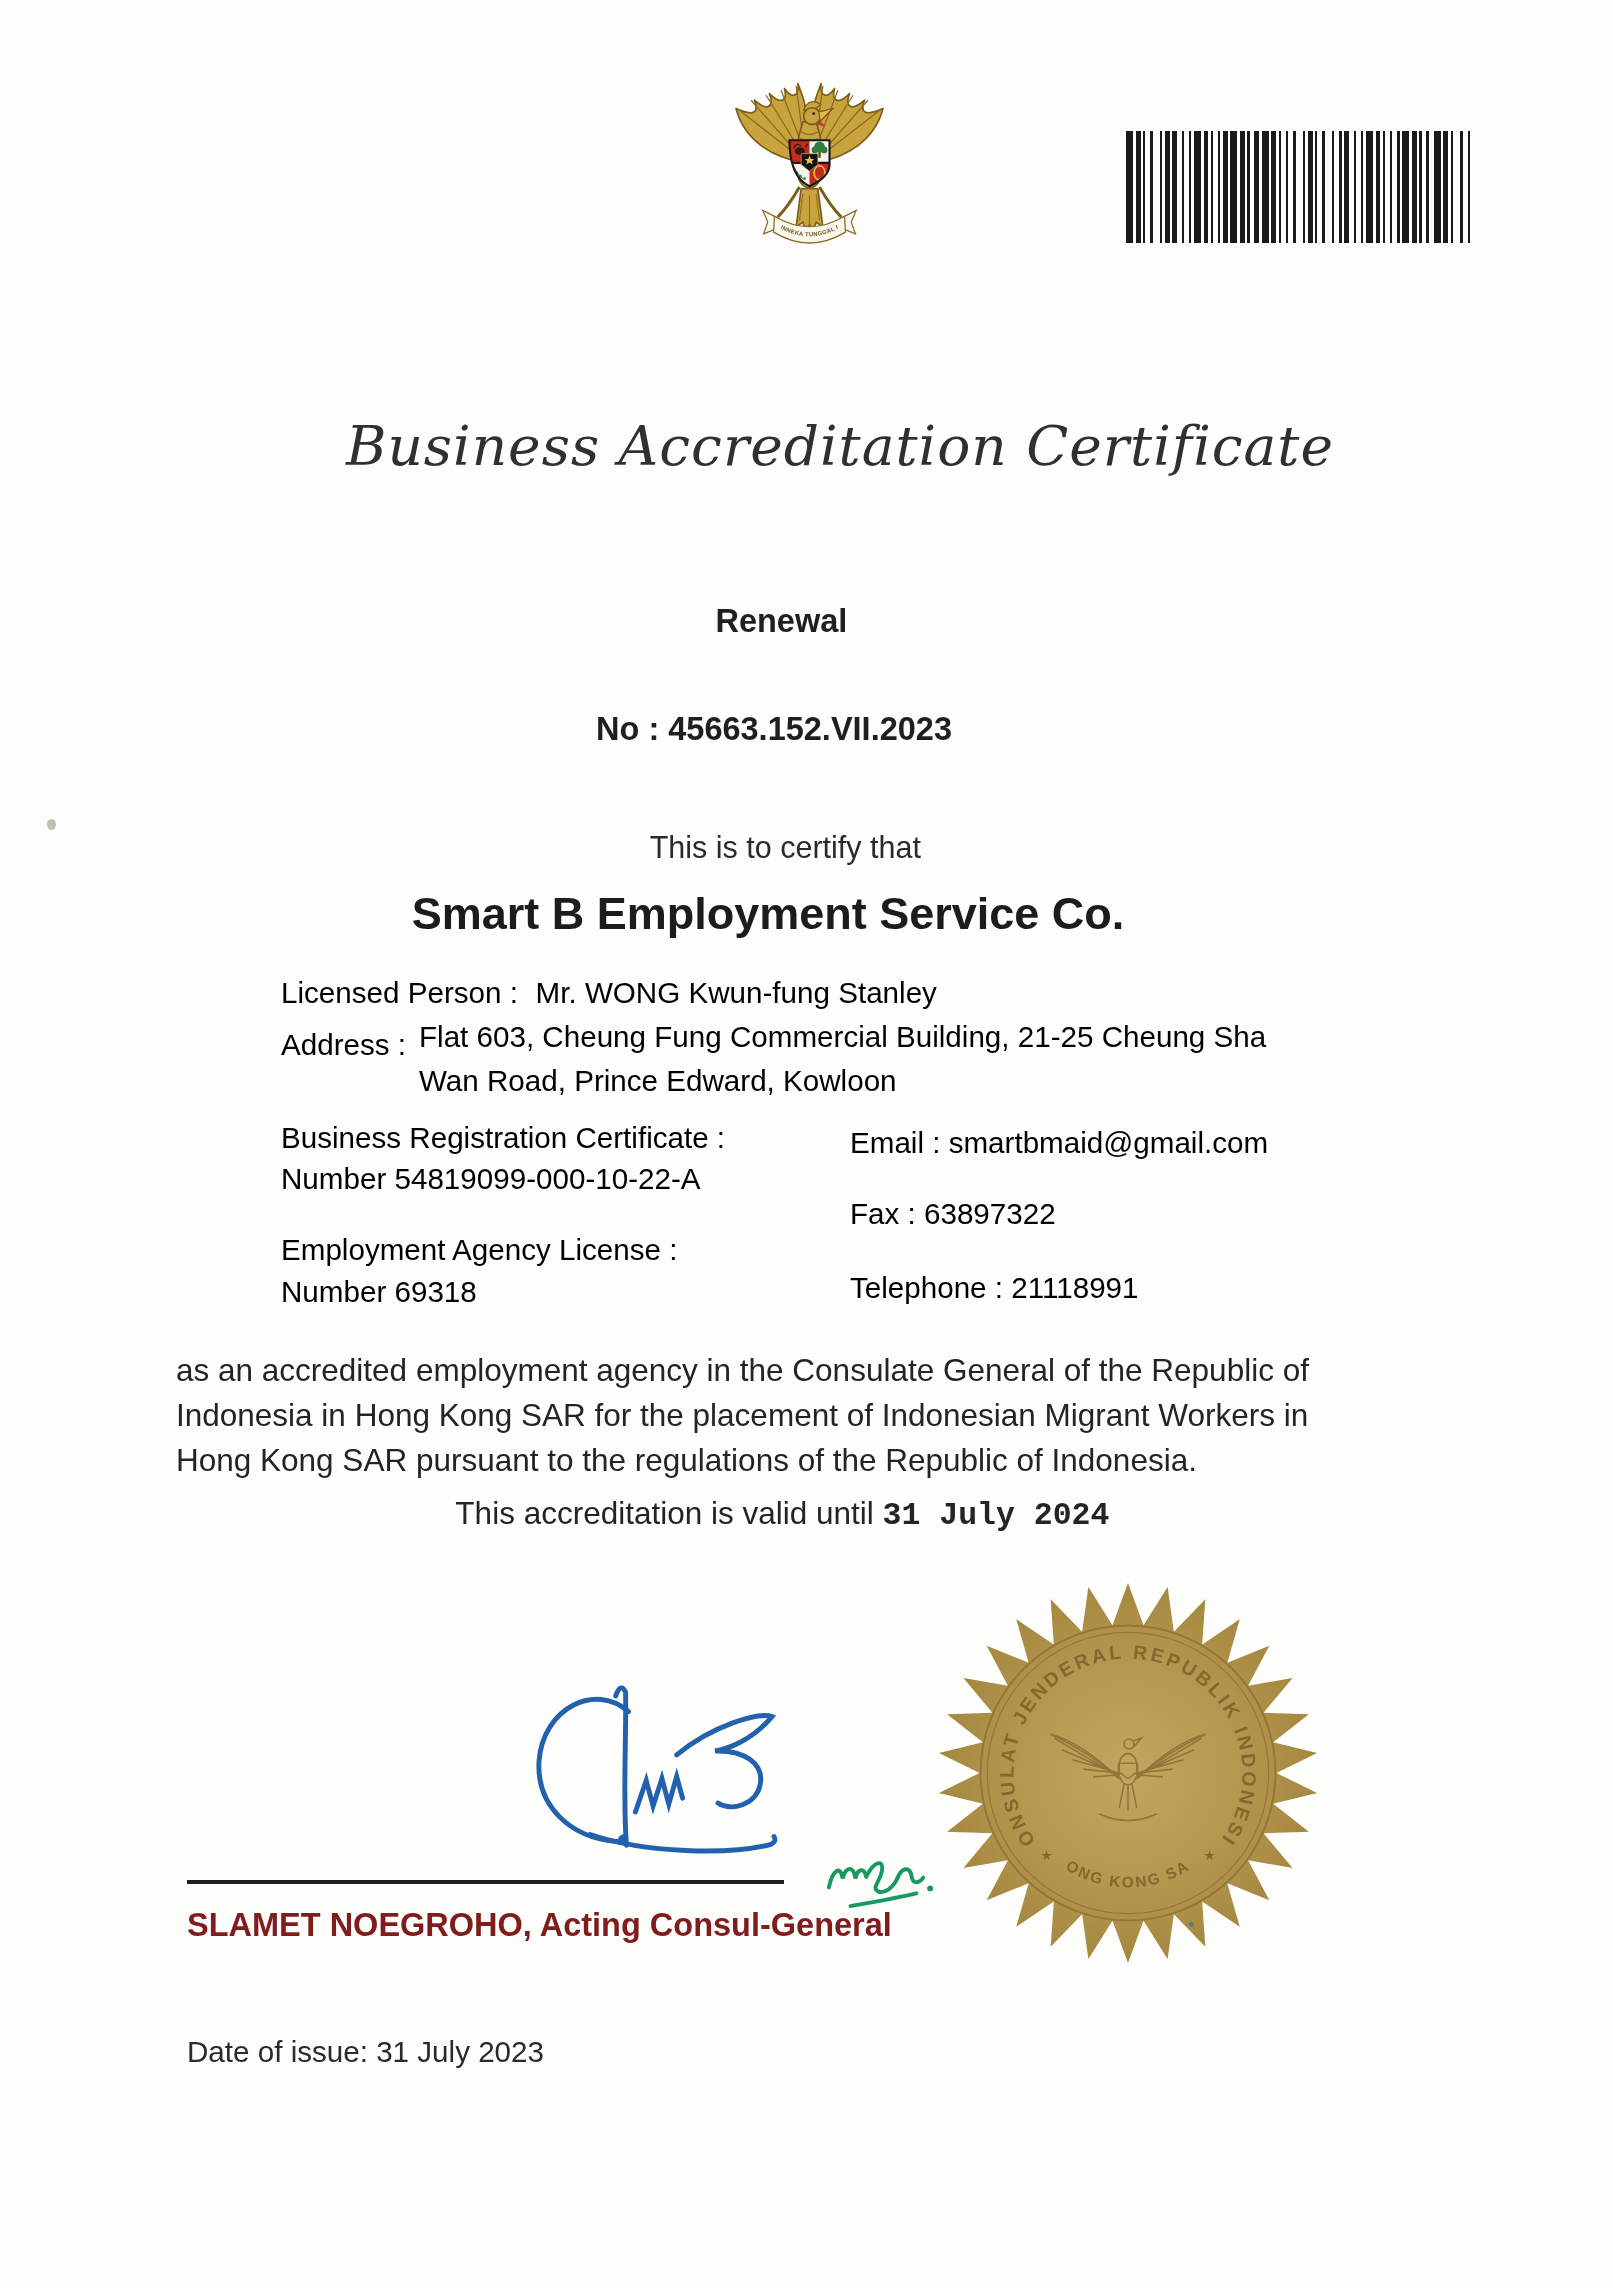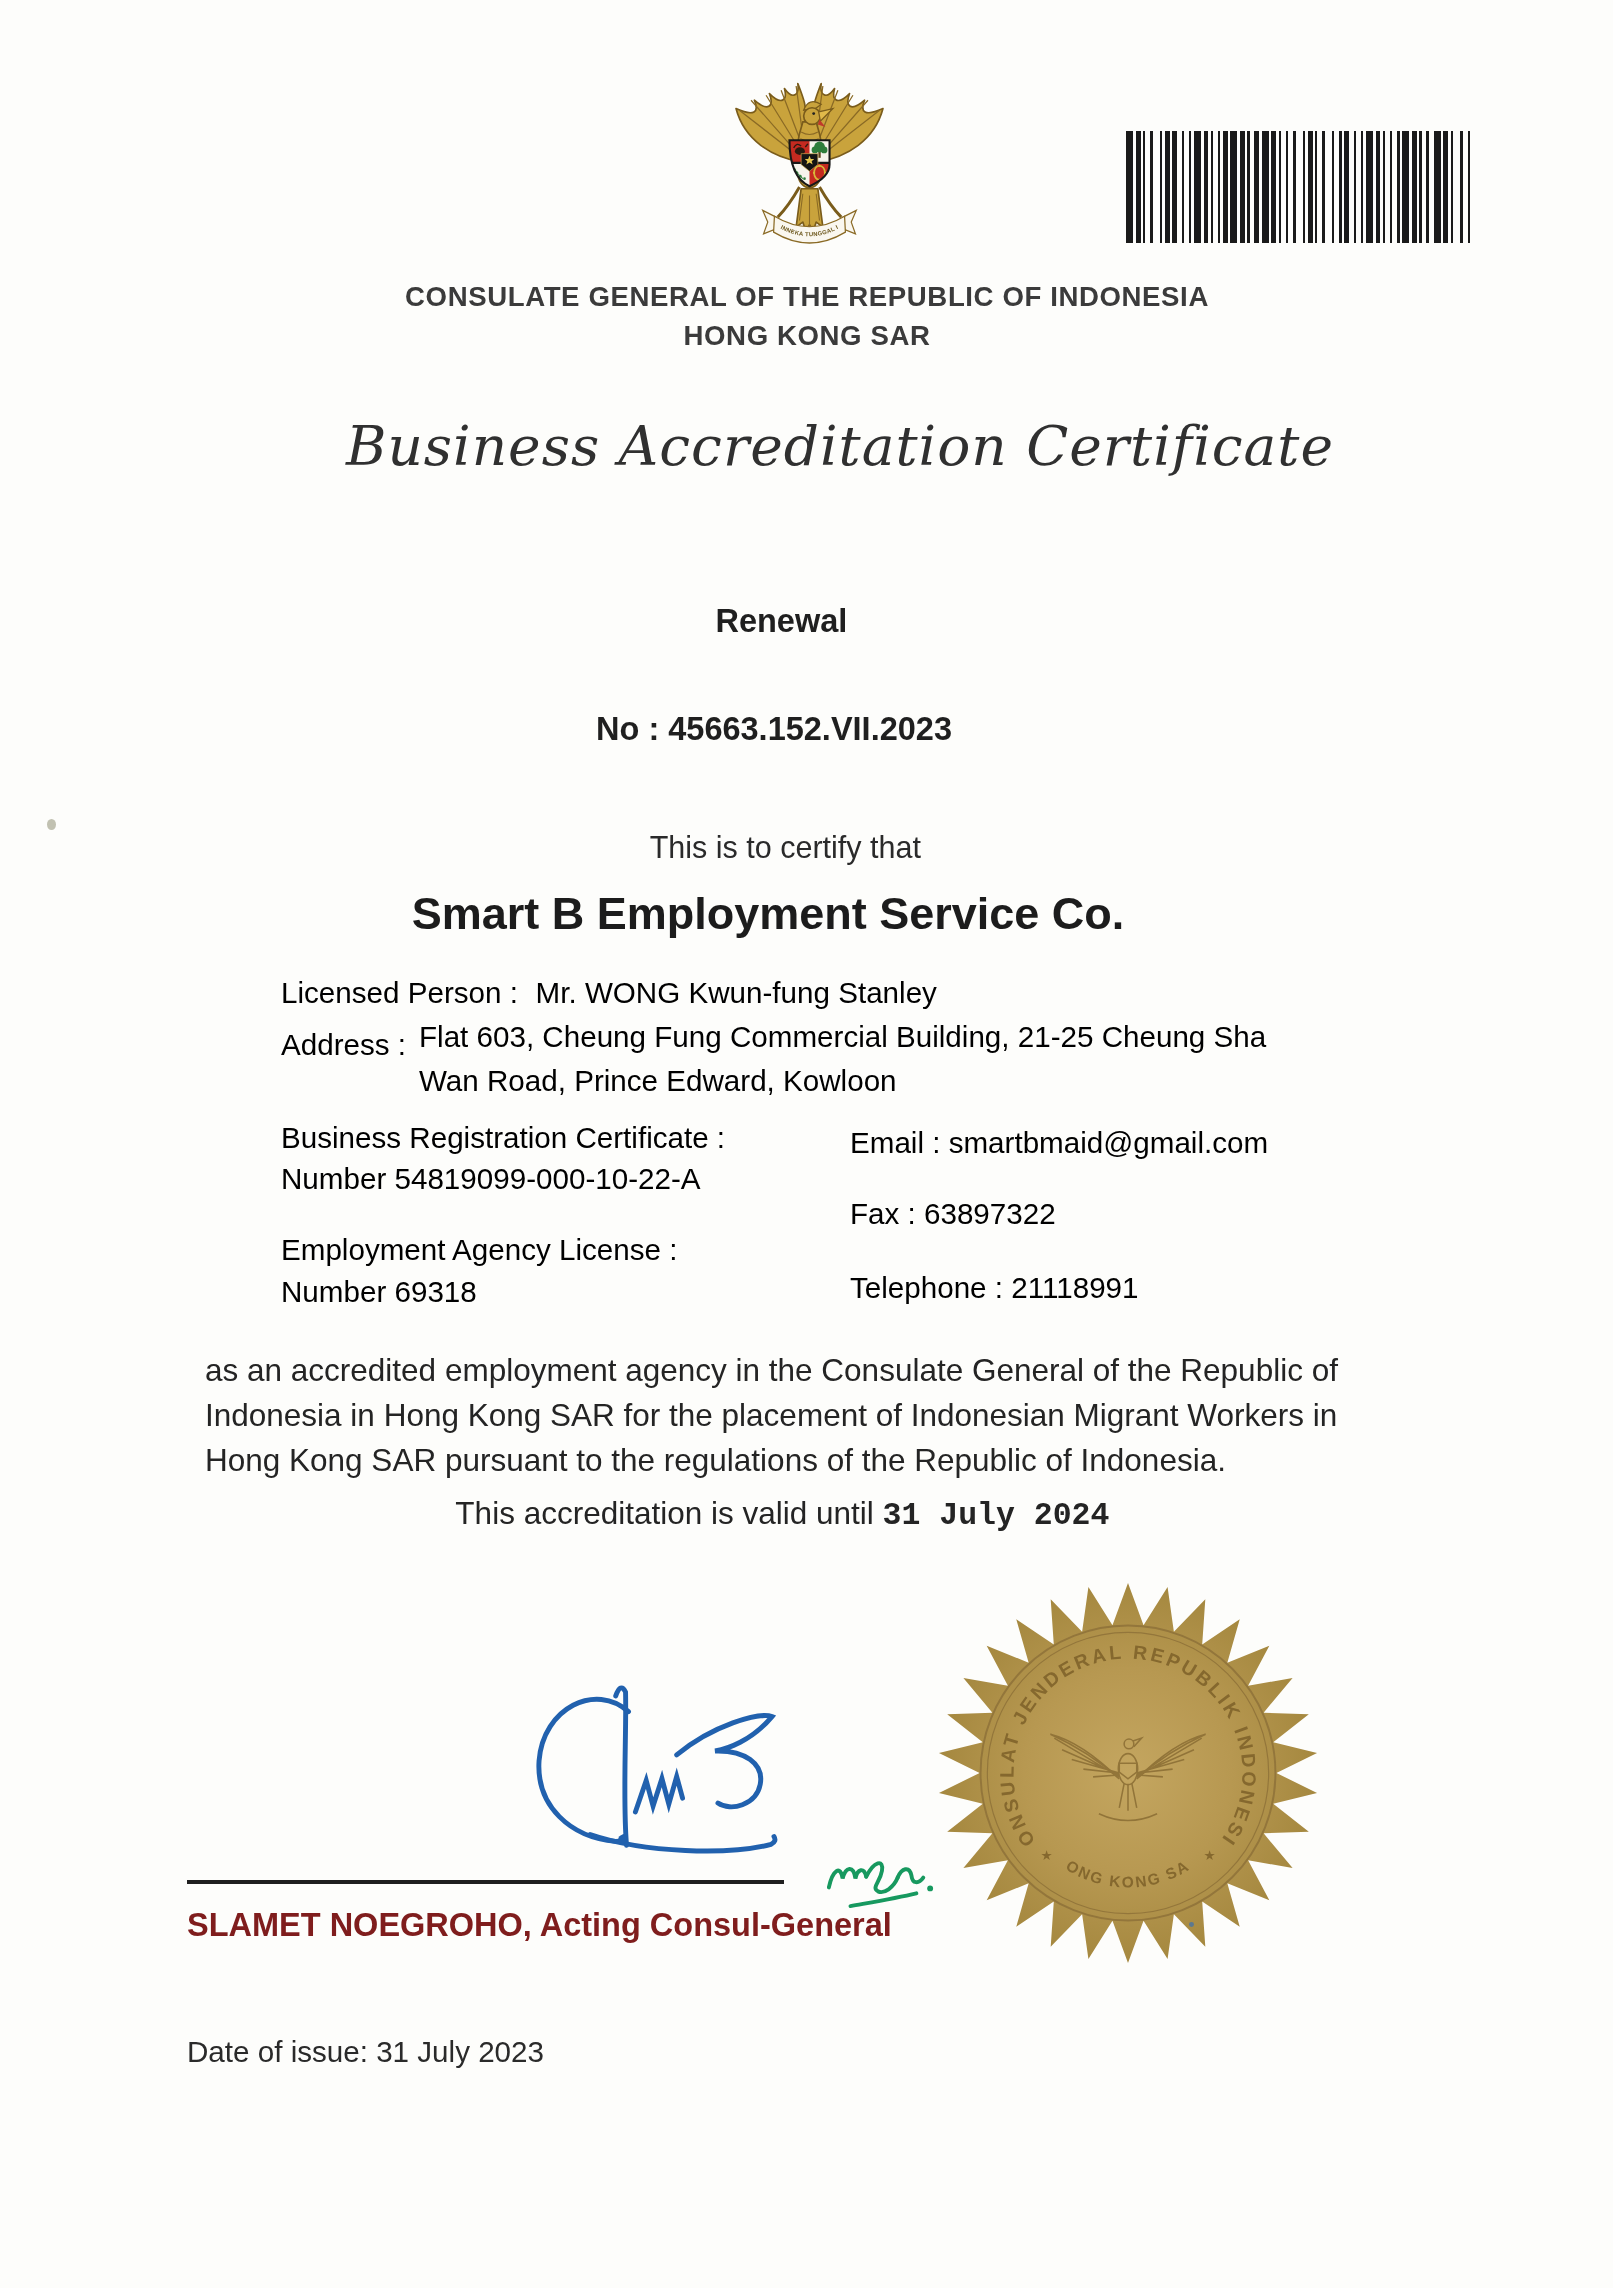--- a/index.html
+++ b/index.html
@@ -189,24 +189,20 @@
       <span style="width: 2.4px; background: transparent;"></span>
       <span style="width: 4.9px; background: rgb(26, 26, 26);"></span>
       <span style="width: 2.4px; background: transparent;"></span>
       <span style="width: 2.4px; background: rgb(26, 26, 26);"></span>
       <span style="width: 7.3px; background: transparent;"></span>
       <span style="width: 2.4px; background: rgb(26, 26, 26);"></span>
       <span style="width: 4.9px; background: transparent;"></span>
       <span style="width: 2.4px; background: rgb(26, 26, 26);"></span>
     </div>
 
-  <div class="abs ctr org-header">
-    <div>CONSULATE GENERAL OF THE REPUBLIC OF INDONESIA</div>
-    <div>HONG KONG SAR</div>
-  </div>
 
   <div class="abs ctr doc-title">Business Accreditation Certificate</div>
 
   <div class="abs ctr renewal">Renewal</div>
   <div class="abs ctr cert-no">No : 45663.152.VII.2023</div>
 
   <div class="abs ctr certify">This is to certify that</div>
   <div class="abs ctr company">Smart B Employment Service Co.</div>
 
   <div class="abs info" style="left:281px;top:971px;width:1231px">
@@ -224,21 +220,21 @@
 
   <div class="abs info" style="left:281px;top:1116px">Business Registration Certificate :</div>
   <div class="abs info" style="left:281px;top:1157px">Number 54819099-000-10-22-A</div>
   <div class="abs info" style="left:281px;top:1228px">Employment Agency License :</div>
   <div class="abs info" style="left:281px;top:1270px">Number 69318</div>
 
   <div class="abs info" style="left:850px;top:1121px">Email : smartbmaid@gmail.com</div>
   <div class="abs info" style="left:850px;top:1192px">Fax : 63897322</div>
   <div class="abs info" style="left:850px;top:1266px">Telephone : 21118991</div>
 
-  <div class="abs para" style="left:205px;top:1348px;width:1261px">
+  <div class="abs para" style="left:176px;top:1348px;width:1261px">
     <div>as an accredited employment agency in the Consulate General of the Republic of</div>
     <div>Indonesia in Hong Kong SAR for the placement of Indonesian Migrant Workers in</div>
     <div>Hong Kong SAR pursuant to the regulations of the Republic of Indonesia.</div>
   </div>
 
   <div class="abs ctr validity">
     <span>This accreditation is valid until </span><span class="b">31 July 2024</span>
   </div>
 
   <svg class="abs" style="left:527px;top:1635px" width="261" height="231" viewBox="0 0 265 235" xmlns="http://www.w3.org/2000/svg">

